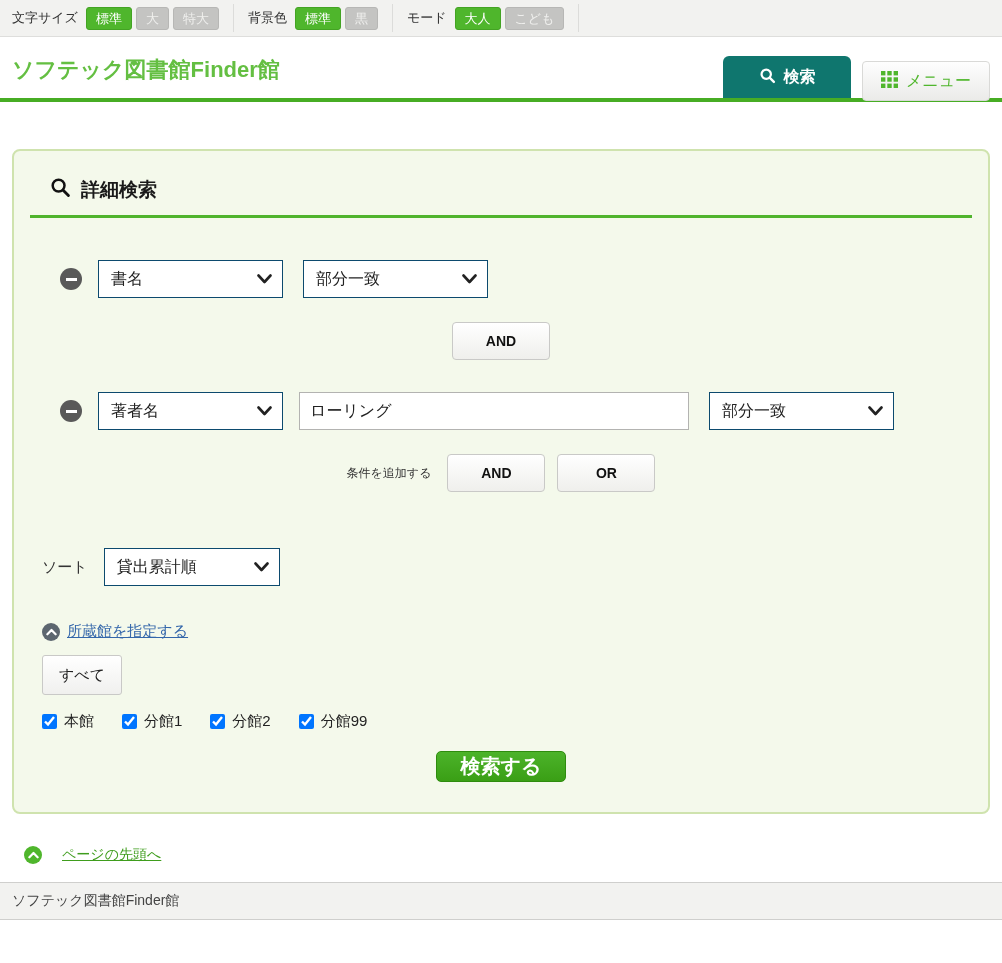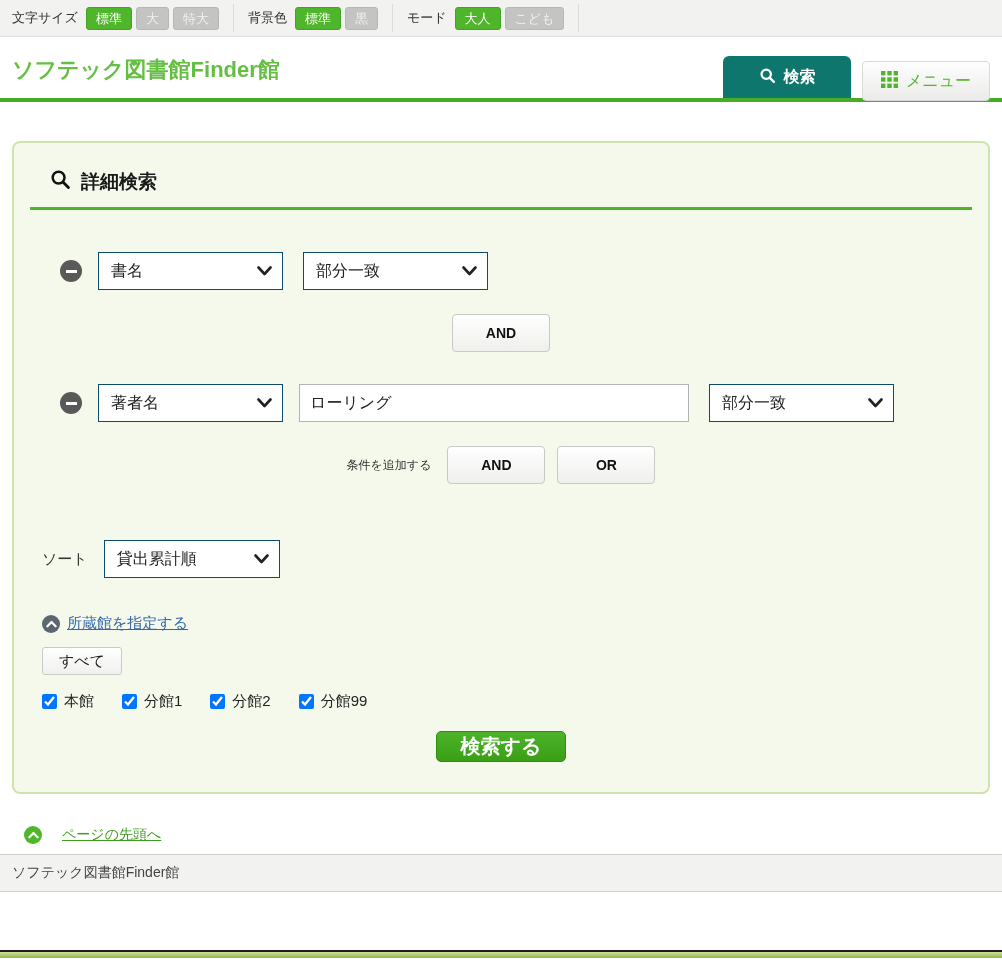--- a/index.html
+++ b/index.html
@@ -23,21 +23,21 @@
   .header { height:65px; position:relative; background:#fff; border-bottom:4px solid #47ad24; }
   .site-title { position:absolute; left:12px; top:18px; font-size:22px; font-weight:bold; color:#64bf42; }
   .tabs { position:absolute; right:12px; bottom:0; display:flex; align-items:flex-end; }
   .tab { width:128px; height:42px; display:flex; align-items:center; justify-content:center; gap:8px;
     font-size:16px; cursor:pointer; }
   .tab.active { background:#0f766e; color:#fff; border-radius:6px 6px 0 0; font-weight:bold; }
   .tab.inactive { background:linear-gradient(#fefefe,#ebebe9); border:1px solid #d9d9d7; border-radius:4px;
     color:#4fb62c; height:40px; margin-left:11px; margin-bottom:-3px; position:relative; }
 
   
-  .main { padding:0 12px; }
+  .main { padding:8px 12px; }
   .panel { margin-top:39px; background:#f4f9eb; border:2px solid #cfe3ae; border-radius:8px;
     padding:20px 16px 30px; }
   .panel-title-row { display:flex; align-items:center; gap:10px; font-size:19px; font-weight:bold;
     color:#1a1a1a; padding:6px 8px 0 20px; }
   .panel-underline { border-bottom:3px solid #4fb42c; margin-top:12px; }
 
   .cond-row { display:flex; align-items:center; margin-top:42px; padding-left:30px; }
   .cond-row.second { margin-top:32px; }
   .minus-btn { width:22px; height:22px; border-radius:50%; background:#595959; flex:0 0 auto;
     display:flex; align-items:center; justify-content:center; margin-right:16px; cursor:pointer; }
@@ -67,21 +67,21 @@
 
   .library-section { margin-top:36px; padding-left:12px; }
   .lib-link-row { display:flex; align-items:center; gap:7px; }
   .circle-up { width:18px; height:18px; border-radius:50%; display:flex; align-items:center;
     justify-content:center; flex:0 0 auto; }
   .circle-up.gray { background:#5c666f; }
   .circle-up.green { background:#4fb62c; }
   .lib-link { color:#3366aa; text-decoration:underline; font-size:15px; cursor:pointer; }
 
   .all-btn { display:inline-flex; align-items:center; justify-content:center; margin-top:14px;
-    min-width:77px; height:28px; padding:0 16px; background:linear-gradient(#ffffff,#f0f0ee);
+    min-width:77px; height:40px; padding:0 16px; background:linear-gradient(#ffffff,#f0f0ee);
     border:1px solid #c9c9c7; border-radius:3px; font-size:15px; color:#222; cursor:pointer; }
 
   .checkbox-row { display:flex; align-items:center; gap:28px; margin-top:17px; }
   .cb-item { display:flex; align-items:center; gap:7px; font-size:15px; color:#222; }
   .cb-item input { width:15px; height:15px; margin:0; cursor:pointer; }
 
   .submit-row { display:flex; justify-content:center; margin-top:20px; }
   .submit-btn { width:130px; height:31px; background:linear-gradient(#4cb32a,#3a9f15);
     border:1px solid #2e8c0e; border-radius:5px; color:#fff; font-size:20px; font-weight:bold;
     display:flex; align-items:center; justify-content:center; cursor:pointer; }

